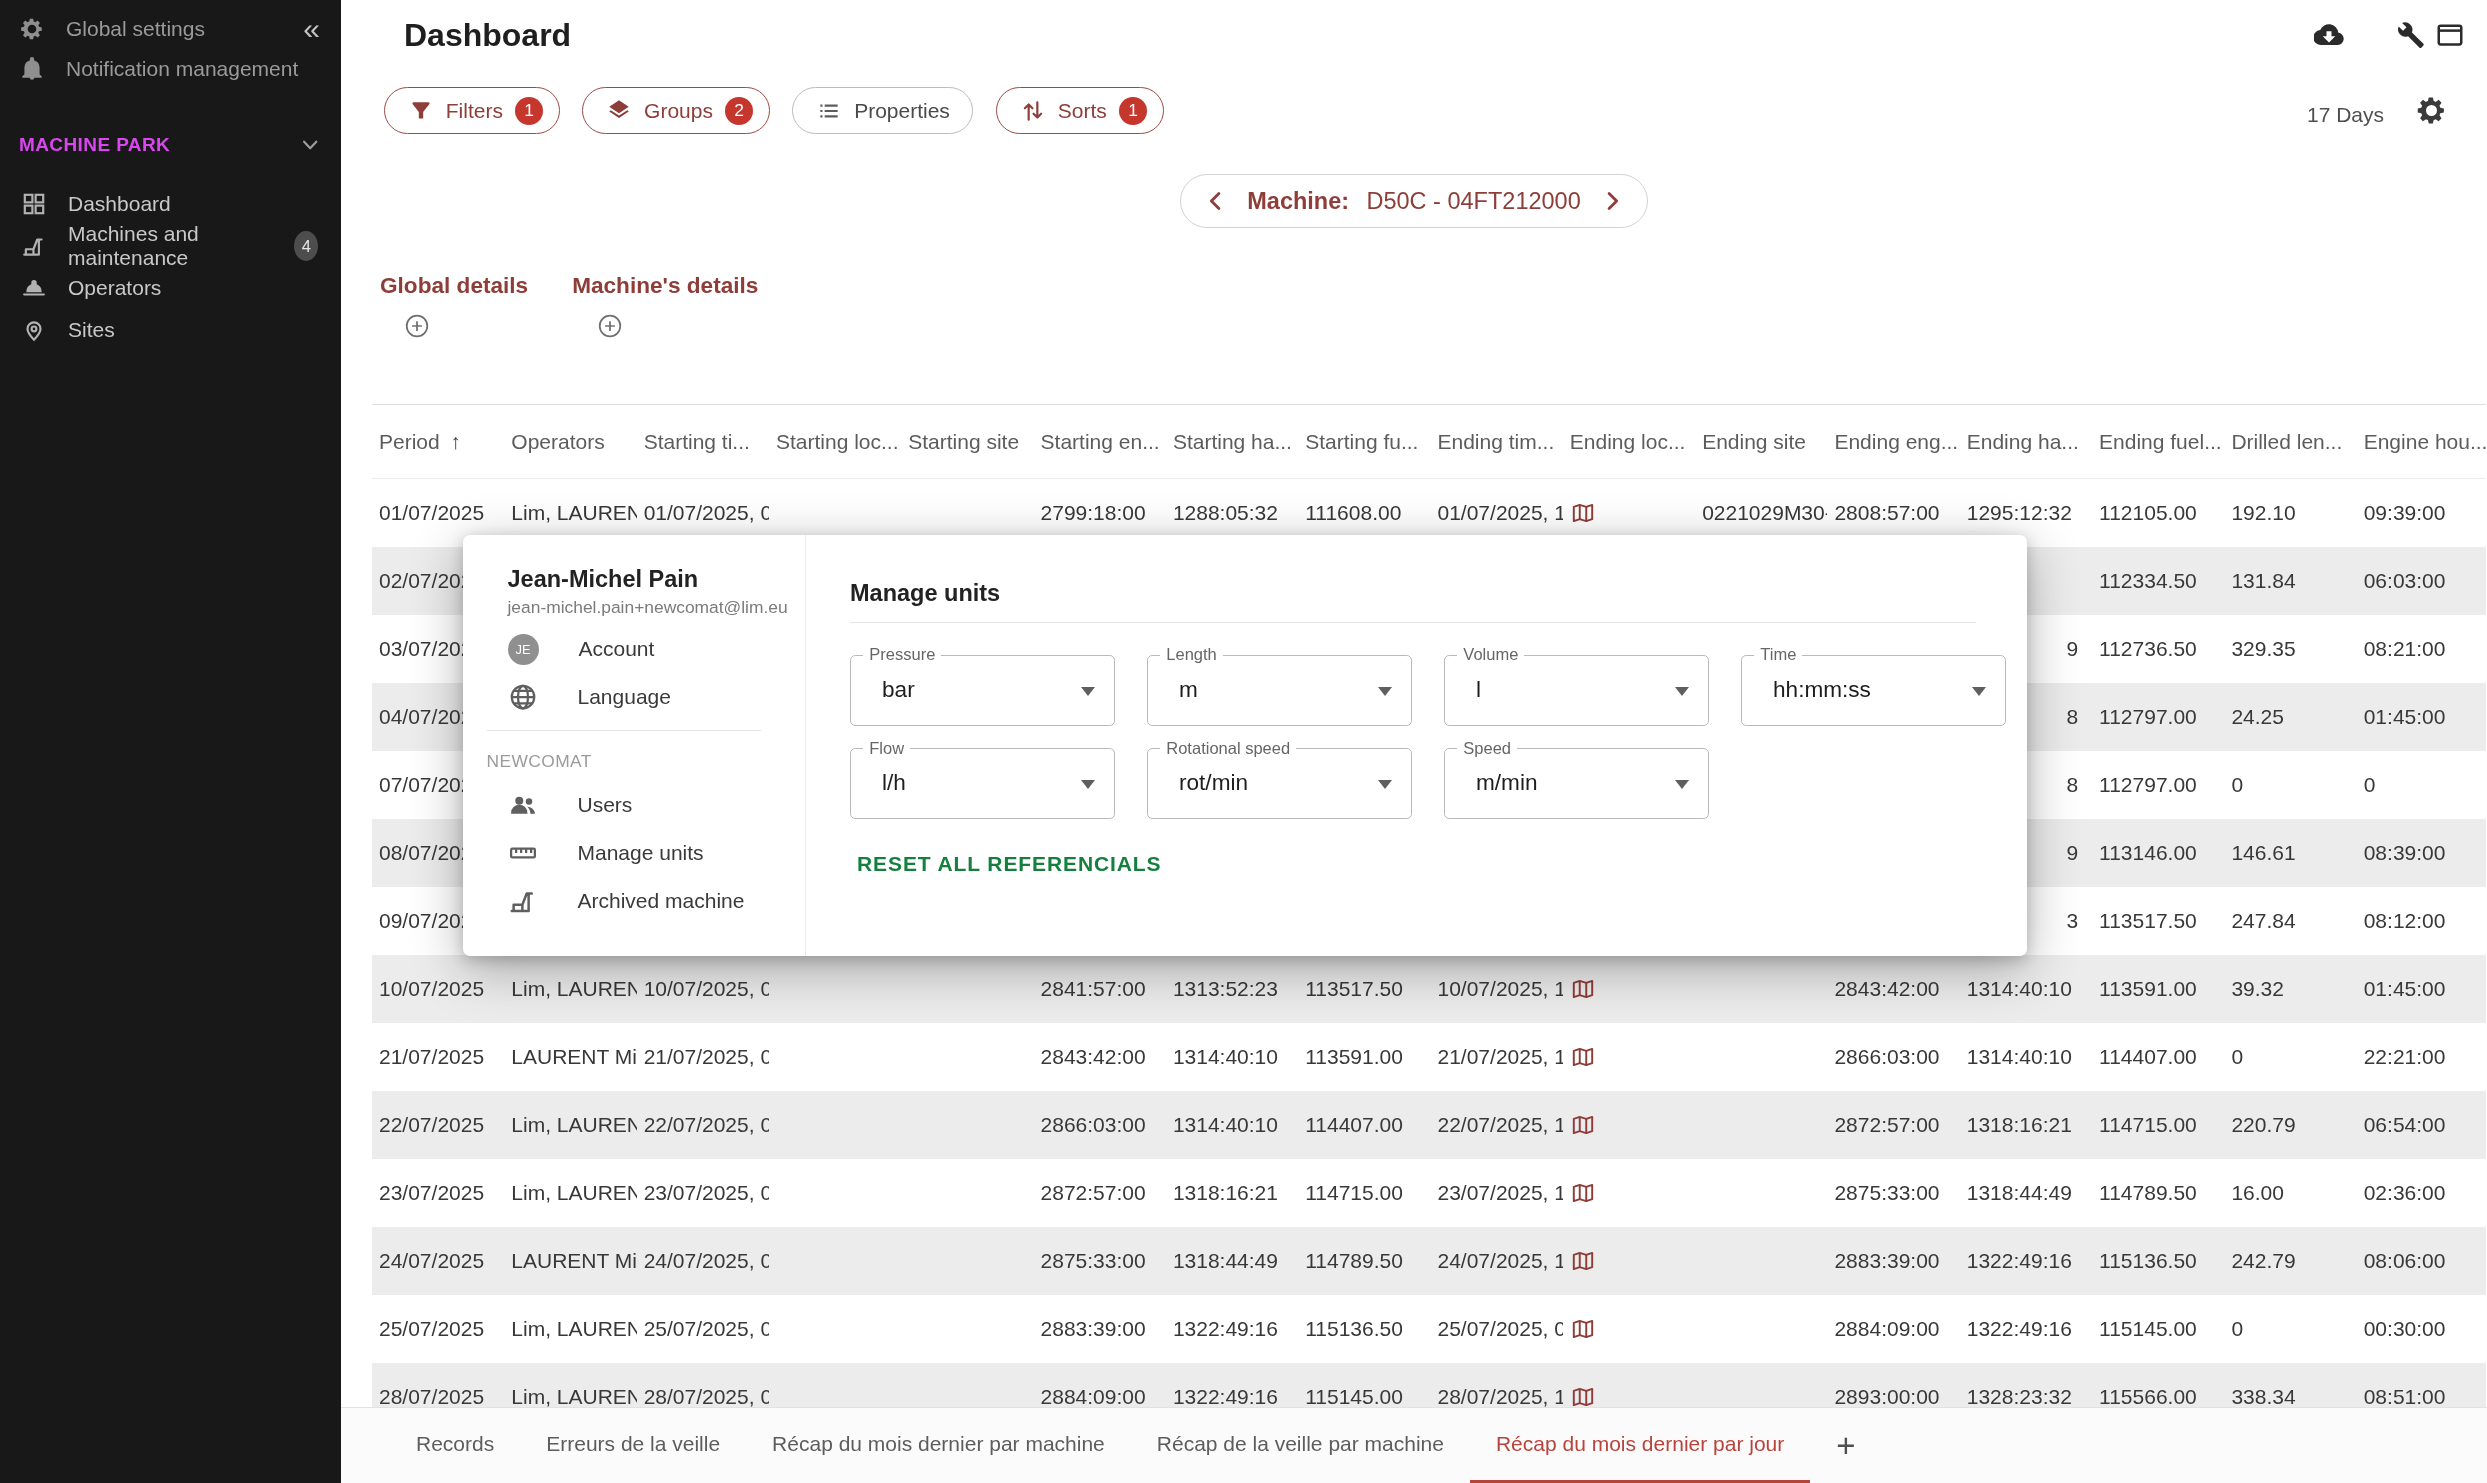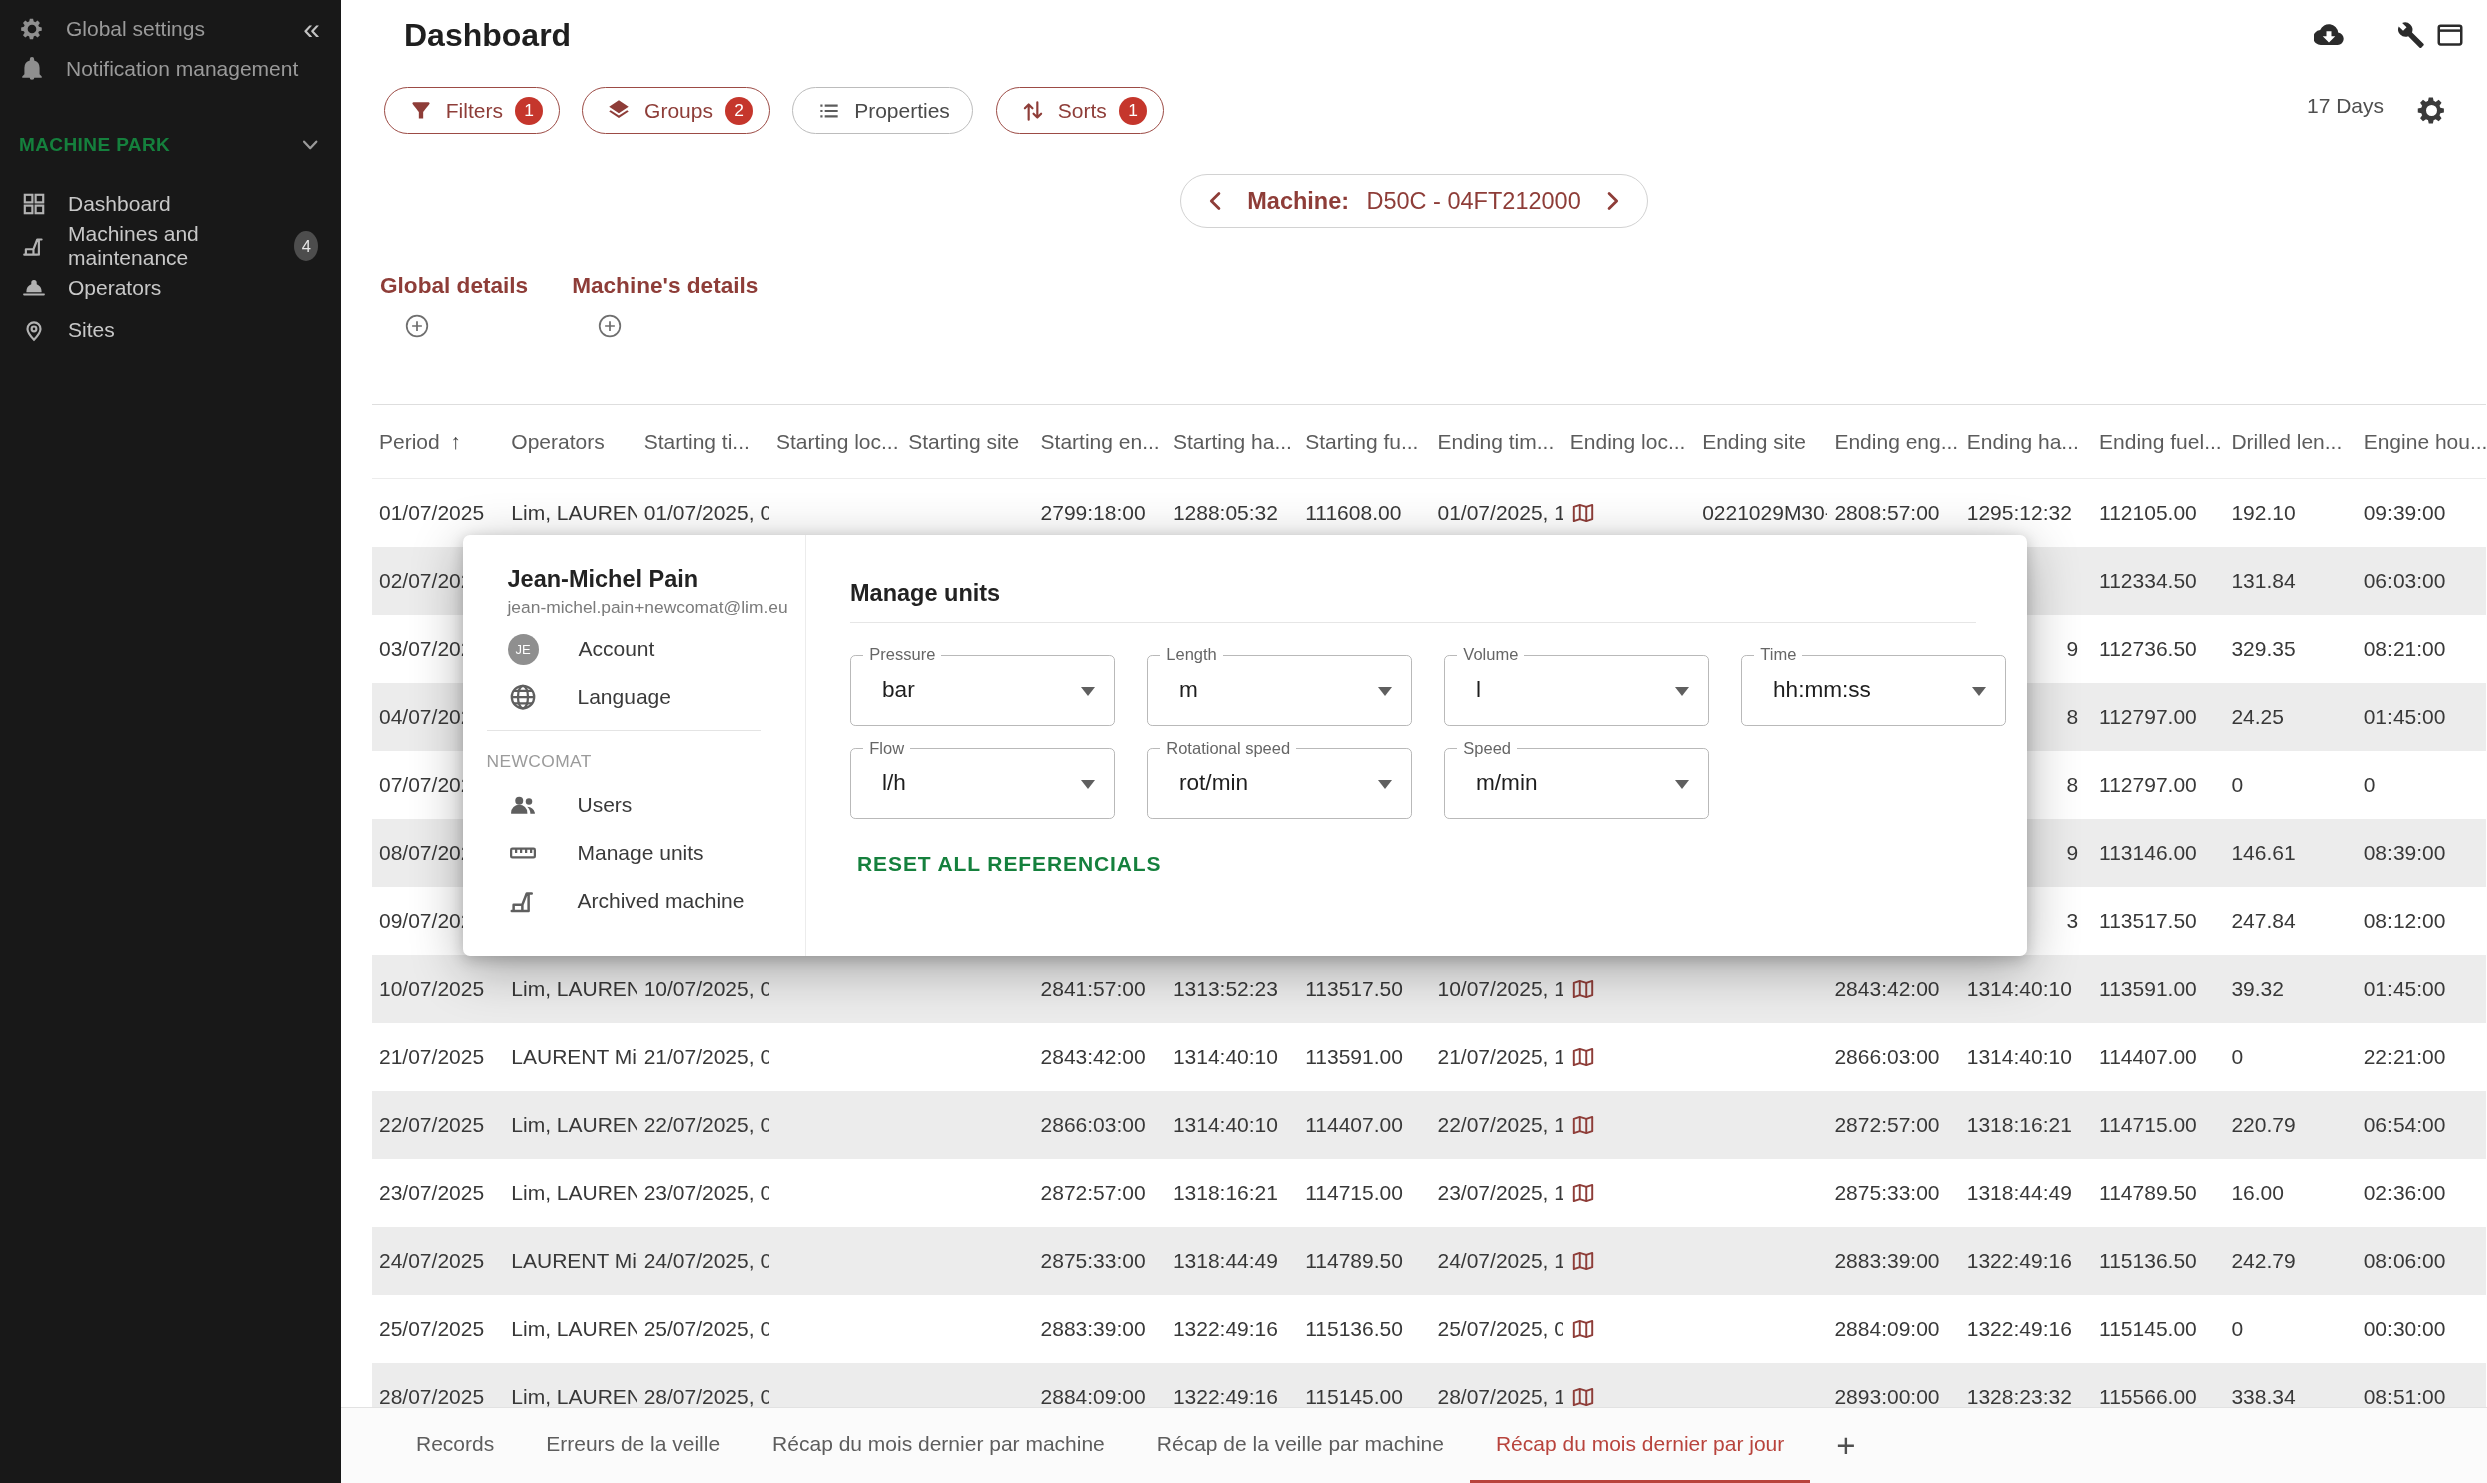--- a/index.html
+++ b/index.html
@@ -13,21 +13,21 @@
   .icon svg { width:100%; height:100%; }
 
   
   .sidebar { position:absolute; left:0; top:0; width:341px; height:1484px; background:#181818; z-index:1; }
   .side-top { padding-top:8.7px; }
   .side-row { display:flex; align-items:center; height:40px; padding:0 21px 0 19px; gap:21px;
               font-size:21px; color:#9a9a9a; cursor:pointer; }
   .side-row .icon { color:#8f8f8f; width:26px; height:26px; }
   .collapse { margin-left:auto; font-size:30px; color:#c2c2c2; line-height:1; cursor:pointer; }
   .side-section { display:flex; align-items:center; height:42px; margin-top:35px; padding:0 19px;
-                  font-size:19px; font-weight:bold; letter-spacing:0.4px; color:#15803d; cursor:pointer; }
+                  font-size:19px; font-weight:bold; letter-spacing:0.4px; color:#d946ef; cursor:pointer; }
   .side-section .icon { margin-left:auto; color:#9a9a9a; width:24.4px; height:24.4px; }
   #side-items { margin-top:17.4px; }
   .side-item { display:flex; align-items:center; height:42px; padding:0 22.6px 0 21px; gap:21px;
                font-size:21px; color:#c8c8c8; cursor:pointer; }
   .side-item .icon { color:#b2b2b2; }
   .badge-gray { margin-left:auto; width:30px; height:30px; border-radius:50%; background:#4d4d4d;
                 color:#e6e6e6; font-size:16.5px; display:flex; align-items:center; justify-content:center; }
 
   
   .main { position:absolute; left:341px; top:0; width:2146px; height:1484px; background:#fff; }
@@ -42,21 +42,21 @@
              display:flex; align-items:center; gap:22.6px; }
   #toolbar-buttons { display:flex; align-items:center; gap:22.6px; }
   .pill { display:flex; align-items:center; gap:12.2px; height:47px; padding:0 22.6px;
           border-radius:24.4px; border:1.7px solid; background:#fff; font-size:21px; cursor:pointer; white-space:nowrap; }
   .pill.maroon { color:#8e3d38; border-color:#9c4b45; }
   .pill.maroon .icon { color:#8e3d38; }
   .pill.gray { color:#4a4a4a; border-color:#bcbcbc; }
   .pill.gray .icon { color:#5c5c5c; }
   .badge-red { width:28px; height:28px; border-radius:50%; background:#c5362c; color:#fff;
                font-size:17.4px; display:flex; align-items:center; justify-content:center; margin-right:-7px; }
-  .toolbar-right { margin-left:auto; display:flex; align-items:flex-start; gap:31px; }
+  .toolbar-right { margin-left:auto; display:flex; align-items:flex-end; gap:31px; }
   .period-label { font-size:21px; color:#4f4f4f; }
   .toolbar-right .icon { width:33px; height:33px; color:#3a3a3a; cursor:pointer; }
 
   .machine-row { position:absolute; top:174px; left:0; right:0; display:flex; justify-content:center; }
   .machine-pill { display:flex; align-items:center; gap:17.4px; height:54px; padding:0 21px;
                   border:1.7px solid #d2d2d2; border-radius:28px; font-size:23.5px; color:#8e3d38; cursor:pointer; }
   .machine-pill .icon { width:28px; height:28px; color:#8e3d38; cursor:pointer; }
   .machine-prefix { font-weight:bold; }
 
   .detail-tabs { position:absolute; top:261px; left:39px; display:flex; gap:30px; }

